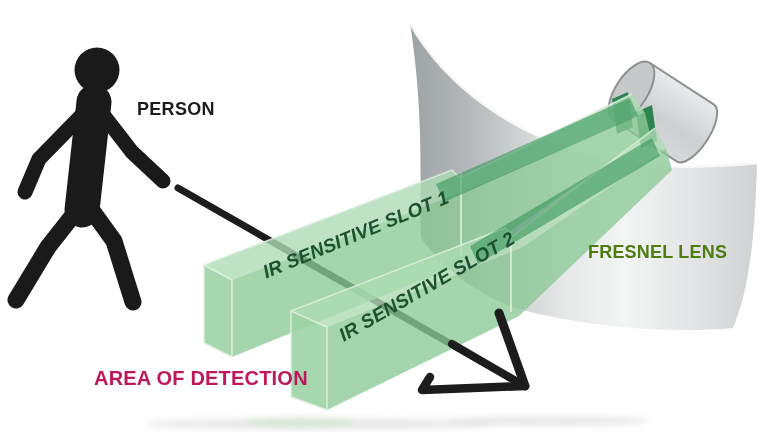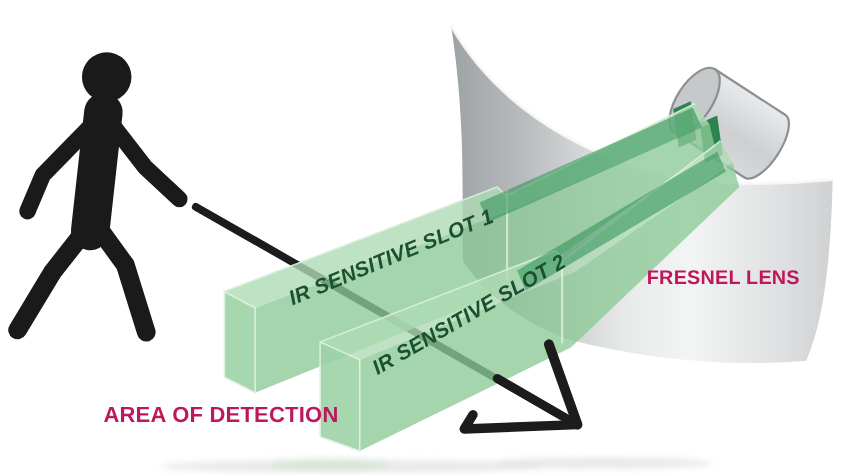--- a/index.html
+++ b/index.html
@@ -23,21 +23,21 @@
   }
   .lbl-slot{
     font-size:19px;font-style:italic;color:#1c5130;
     width:200px;text-align:center;letter-spacing:.2px;
     transform-origin:center center;
   }
   .lbl-slot1{left:256px;top:224px;transform:rotate(-22.5deg);}
   .lbl-slot2{left:327px;top:276px;transform:rotate(-30deg);}
   .lbl-fresnel{
     left:588px;top:242px;
-    font-size:18px;color:#be185d;letter-spacing:.2px;
+    font-size:18px;color:#4d7c0f;letter-spacing:.2px;
   }
   .lbl-area{
     left:94px;top:367px;
     font-size:20px;color:#be185d;letter-spacing:.2px;
   }
 </style>
 </head>
 <body>
 
 <div id="stage">
@@ -115,20 +115,21 @@
     <g stroke="#1a1a1a" fill="#1a1a1a" stroke-linecap="round" stroke-linejoin="round">
       <circle cx="97" cy="70" r="22.5" stroke="none"></circle>
       <path d="M 94,102 L 82,210" stroke-width="35" fill="none"></path>
       <path d="M 101,112 L 132,152 L 163,181" stroke-width="15" fill="none"></path>
       <path d="M 83,114 L 39,159 L 25,192" stroke-width="15" fill="none"></path>
       <path d="M 74,214 L 48,247 L 16,300" stroke-width="17" fill="none"></path>
       <path d="M 93,212 L 114,241 L 133,302" stroke-width="17" fill="none"></path>
     </g>
   </svg>
 
+  <div class="lbl lbl-person">PERSON</div>
 
   <div class="lbl lbl-slot lbl-slot1">IR SENSITIVE SLOT 1</div>
 
   <div class="lbl lbl-slot lbl-slot2">IR SENSITIVE SLOT 2</div>
 
   <div class="lbl lbl-fresnel">FRESNEL LENS</div>
 
   <div class="lbl lbl-area">AREA OF DETECTION</div>
 </div>
 

